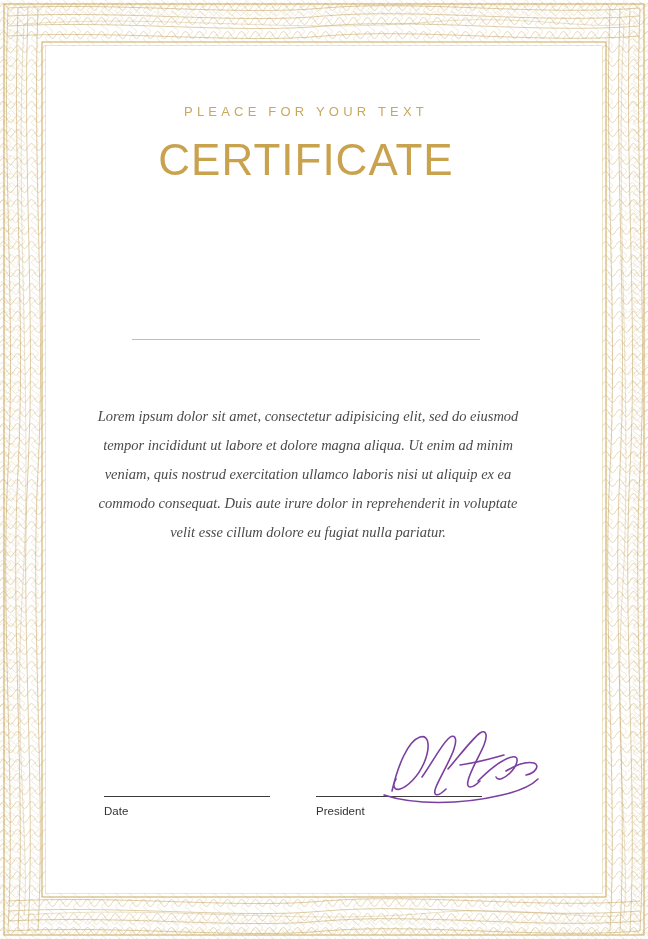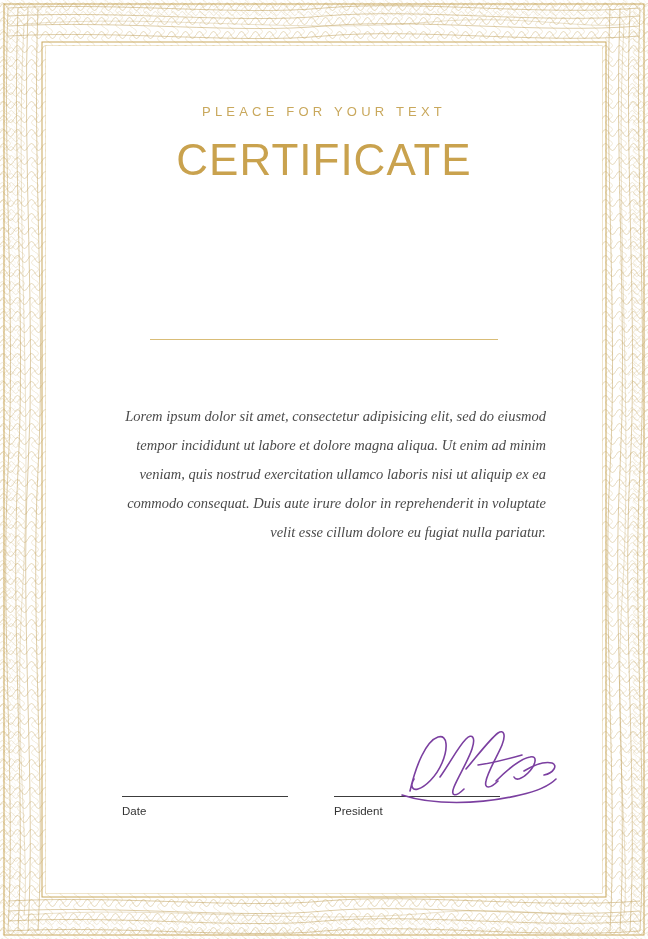--- a/index.html
+++ b/index.html
@@ -41,21 +41,21 @@
     top: 46px;
     width: 556px;
     height: 847px;
     background: #ffffff;
     box-sizing: border-box;
   }
 
   
   .content {
     position: absolute;
-    left: 46px;
+    left: 28px;
     top: 46px;
     width: 556px;
     height: 847px;
     box-sizing: border-box;
     text-decoration: underline;
   }
 
   .kicker {
     position: absolute;
     top: 58px;
@@ -89,21 +89,21 @@
     width: 348px;
     height: 1px;
     background: #d9bd78;
   }
 
   .body-text {
     position: absolute;
     top: 356px;
     left: 60px;
     width: 440px;
-    text-align: right;
+    text-align: center;
     font-family: "Liberation Serif", serif;
     font-style: italic;
     font-size: 14.5px;
     line-height: 29px;
     color: #4a4a4a;
   }
 
   
   .sig-block {
     position: absolute;

